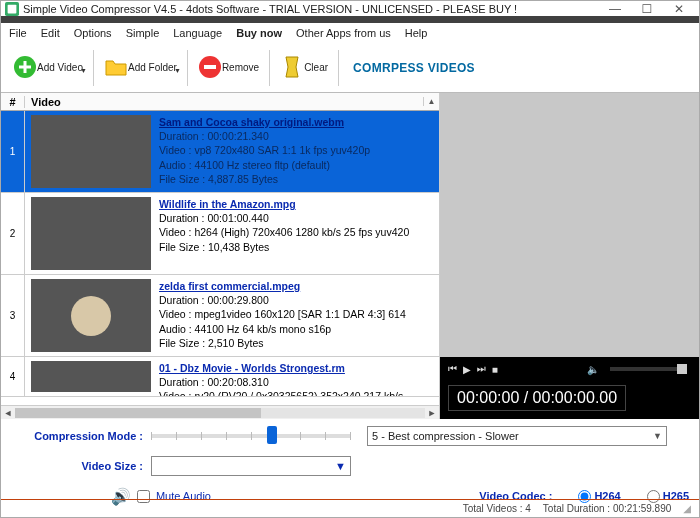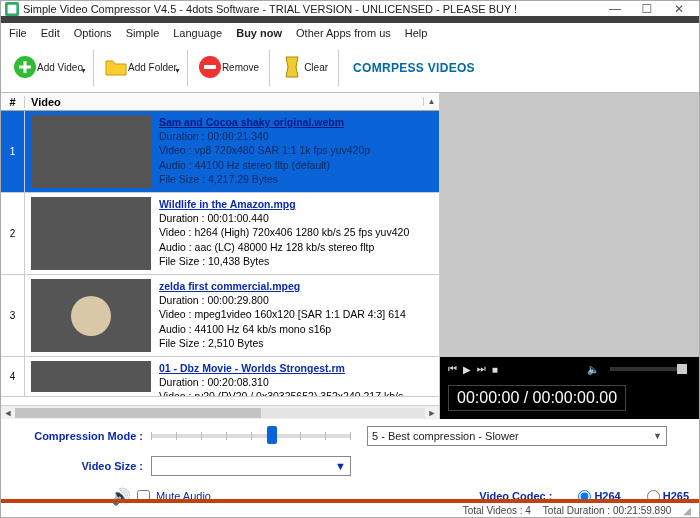--- a/index.html
+++ b/index.html
@@ -53,21 +53,21 @@
 .slider .ticks { position:absolute; top:-2px; width:100%; height:8px; display:flex; justify-content:space-between; }
 .slider .ticks i { width:1px; height:8px; background:#bbb; }
 .slider .handle { position: absolute; top: -8px; left: 58%; width: 10px; height: 18px; background: #0a64d8; border-radius: 2px; }
 .combo { flex: 1; max-width: 300px; height: 20px; border: 1px solid #888; font-size: 11px; padding: 1px 4px; color: #222; background: #fff; display: flex; align-items: center; justify-content: space-between; }
 .combo .arrdn { font-size: 9px; color: #555; }
 .combo2 { width: 200px; height: 20px; border: 1px solid #888; background: #fff; display:flex; align-items:center; justify-content:flex-end; padding:0 4px; }
 .mute { display: flex; align-items: center; gap: 6px; margin-left: 140px; }
 .mute input { accent-color: #0a2ab0; }
 .codec { margin-left: auto; display: flex; align-items: center; gap: 26px; color: #0a2ab0; font-weight: 700; }
 .codec label { display: flex; align-items: center; gap: 3px; font-weight: 700; }
-.statusbar { position: absolute; bottom: 0; left: 0; right: 0; height: 18px; border-top: 4px solid #c2410c; display: flex; align-items: center; justify-content: flex-end; padding: 0 8px; font-size: 10px; color: #444; gap: 12px; }
+.statusbar { position: absolute; bottom: 0; left: 0; right: 0; height: 18px; border-top: 1px solid #c2410c; display: flex; align-items: center; justify-content: flex-end; padding: 0 8px; font-size: 10px; color: #444; gap: 12px; }
 .spk { font-size: 16px; color: #222; margin-left: 100px; margin-right: 6px; }
 
 .t1 { background: linear-gradient(#bcd 40%, #7a6 40%); }
 .t2 { background: linear-gradient(#253 30%, #061 30% 70%, #020 70%); }
 .t3 { background: #c9b89a; display:flex; align-items:center; justify-content:center; }
 .t3::after { content:""; width:40px; height:40px; background:#d8c8a8; border-radius:50%; }
 .t4 { background: radial-gradient(circle at 50% 50%, #fff 20%, #e06 20% 55%, #103 55%); }
 </style>
 </head>
 <body>
@@ -141,31 +141,30 @@
     </div>
     <div class="listbody">
       <div class="row sel">
         <div class="num">1</div>
         <div class="thumb t1"></div>
         <div class="meta">
           <div class="title">Sam and Cocoa shaky original.webm</div>
           <div>Duration : 00:00:21.340</div>
           <div>Video : vp8 720x480 SAR 1:1 1k fps yuv420p</div>
           <div>Audio : 44100 Hz stereo fltp (default)</div>
-          <div>File Size : 4,217.29 Bytes</div>
+          <div>File Size : 4,887.85 Bytes</div>
         </div>
       </div>
       <div class="row">
         <div class="num">2</div>
         <div class="thumb t2"></div>
         <div class="meta">
           <div class="title">Wildlife in the Amazon.mpg</div>
           <div>Duration : 00:01:00.440</div>
           <div>Video : h264 (High) 720x406 1280 kb/s 25 fps yuv420</div>
-          <div>Audio : aac (LC) 48000 Hz 128 kb/s stereo fltp</div>
           <div>File Size : 10,438 Bytes</div>
         </div>
       </div>
       <div class="row">
         <div class="num">3</div>
         <div class="thumb t3"></div>
         <div class="meta">
           <div class="title">zelda first commercial.mpeg</div>
           <div>Duration : 00:00:29.800</div>
           <div>Video : mpeg1video 160x120 [SAR 1:1 DAR 4:3] 614</div>

